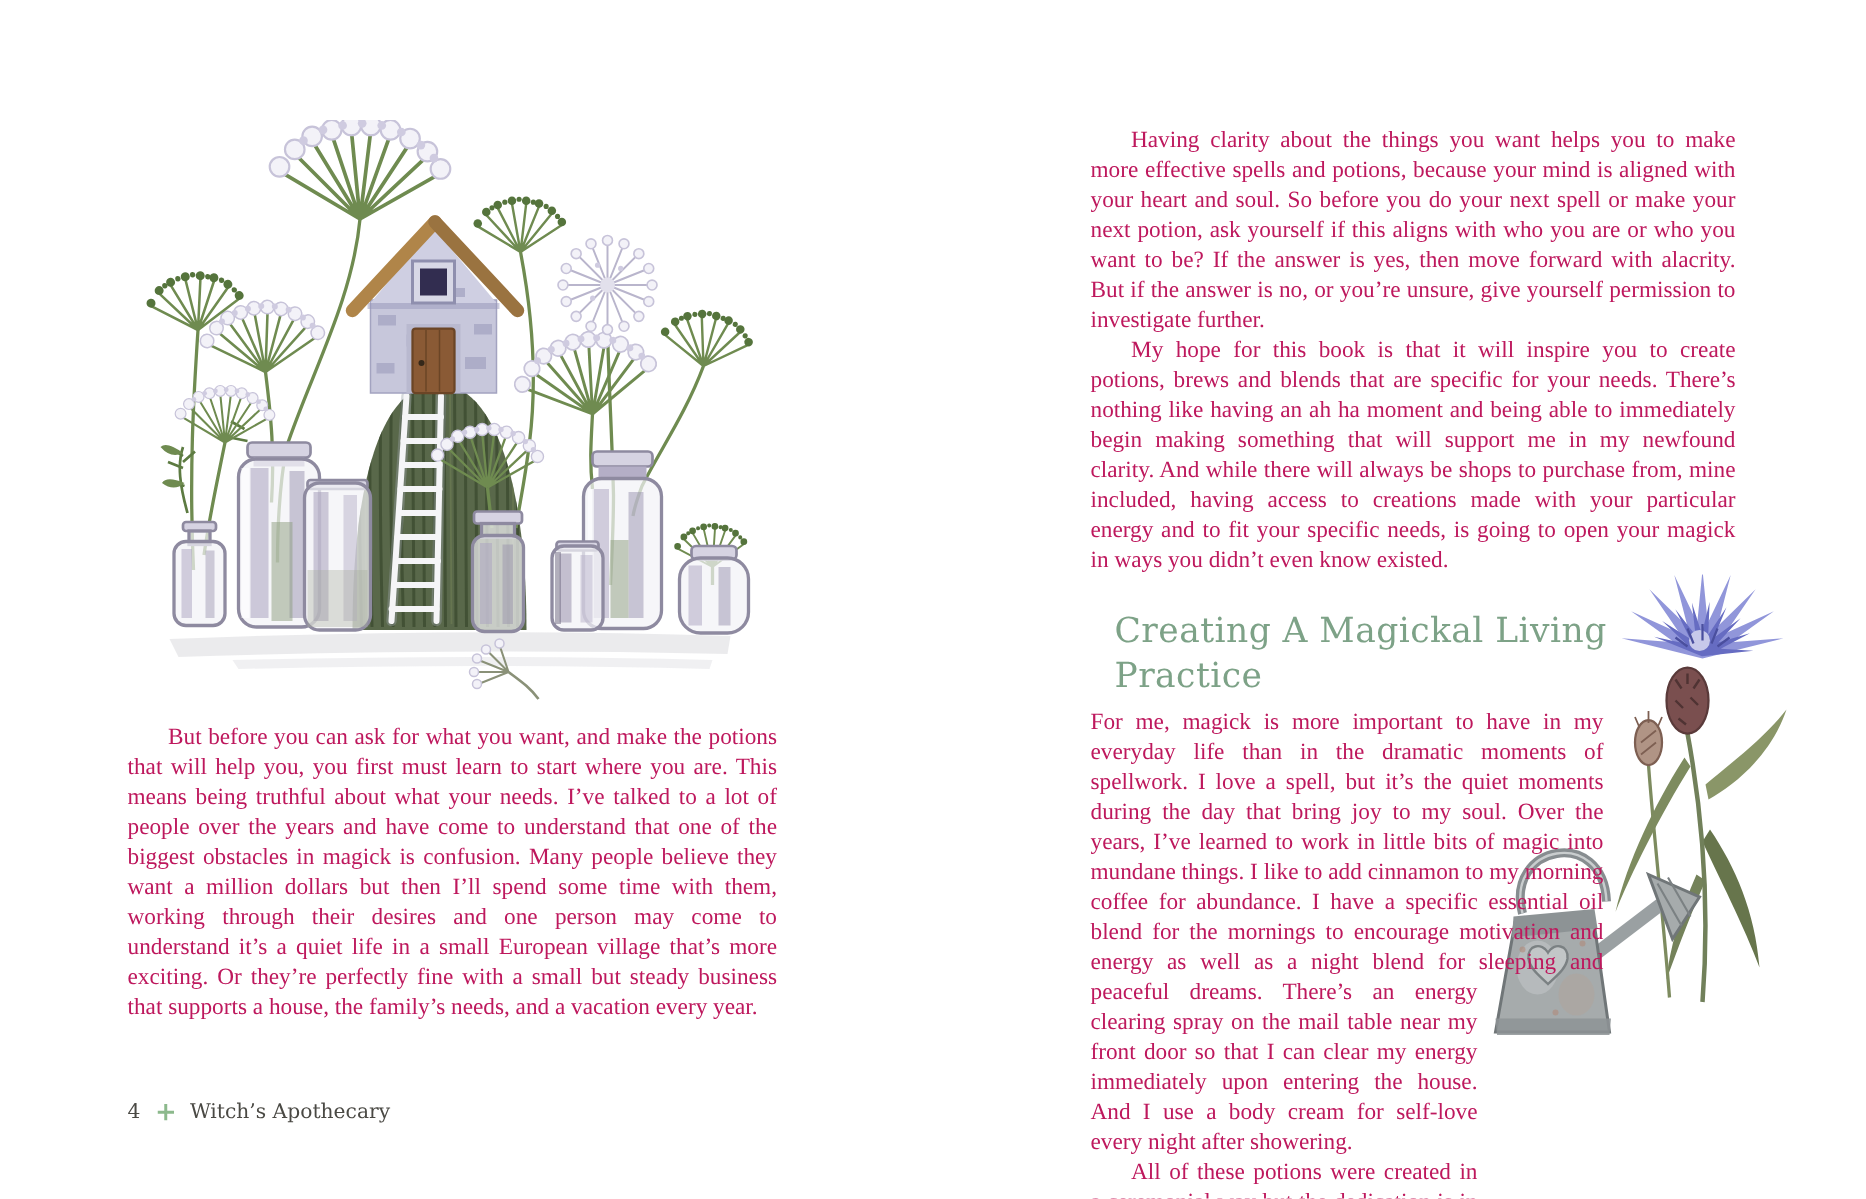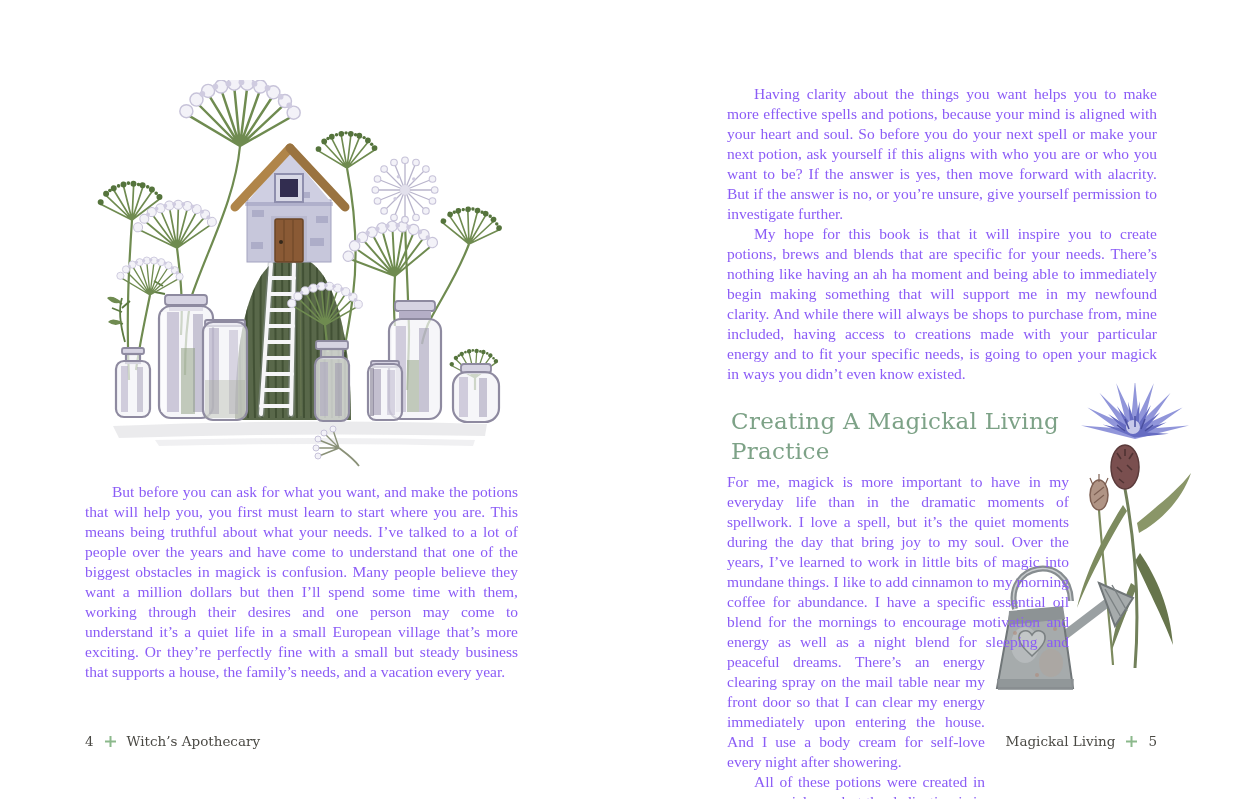--- a/index.html
+++ b/index.html
@@ -3,23 +3,23 @@
 <meta charset="utf-8">
 <style>
   html,body{margin:0;padding:0;}
   body{width:1244px;height:799px;background:#ffffff;overflow:hidden;}
   .spread{position:relative;width:1244px;height:799px;background:#ffffff;
           font-family:"Liberation Serif",serif;color:#45443f;}
   
   .col{position:absolute;}
   .col-left{left:85px;top:482px;width:433px;}
   .col-right{left:727px;top:84px;width:430px;}
-  .body-p{margin:0;text-align:justify;font-size:15.5px;line-height:20px;color:#8b5cf6;}
+  .body-p{margin:0;text-align:justify;font-size:15.5px;line-height:20px;color:#be185d;}
   .indent{text-indent:27px;}
-  .section-heading{margin:22px 0 6px 4px;font-family:"DejaVu Serif",serif;
+  .section-heading{margin:22px 0 6px 16px;font-family:"DejaVu Serif",serif;
                    font-size:23px;line-height:30px;font-weight:normal;
                    color:#7da287;letter-spacing:.3px;}
   
   .sp-a{float:right;width:88px;height:180px;}
   .sp-b{float:right;clear:right;width:172px;height:170px;}
   
   .footer{position:absolute;top:733px;display:flex;align-items:center;gap:11px;
           font-family:"DejaVu Serif",serif;font-size:13.5px;line-height:16px;color:#4a4944;}
   .footer-left{left:85px;}
   .footer-right{left:727px;width:430px;justify-content:flex-end;}
@@ -309,21 +309,14 @@
   </div>
 
   <div class="footer footer-left">
     <span>4</span>
     <svg class="plus" viewBox="0 0 11 11" aria-hidden="true">
       <path d="M4.5,0 h2 v4.5 h4.5 v2 h-4.5 v4.5 h-2 v-4.5 h-4.5 v-2 h4.5 Z" fill="#8cb98c"></path>
     </svg>
     <span>Witch’s Apothecary</span>
   </div>
 
-  <div class="footer footer-right">
-    <span>Magickal Living</span>
-    <svg class="plus" viewBox="0 0 11 11" aria-hidden="true">
-      <path d="M4.5,0 h2 v4.5 h4.5 v2 h-4.5 v4.5 h-2 v-4.5 h-4.5 v-2 h4.5 Z" fill="#8cb98c"></path>
-    </svg>
-    <span>5</span>
-  </div>
 
 </div>
 
 </body></html>

